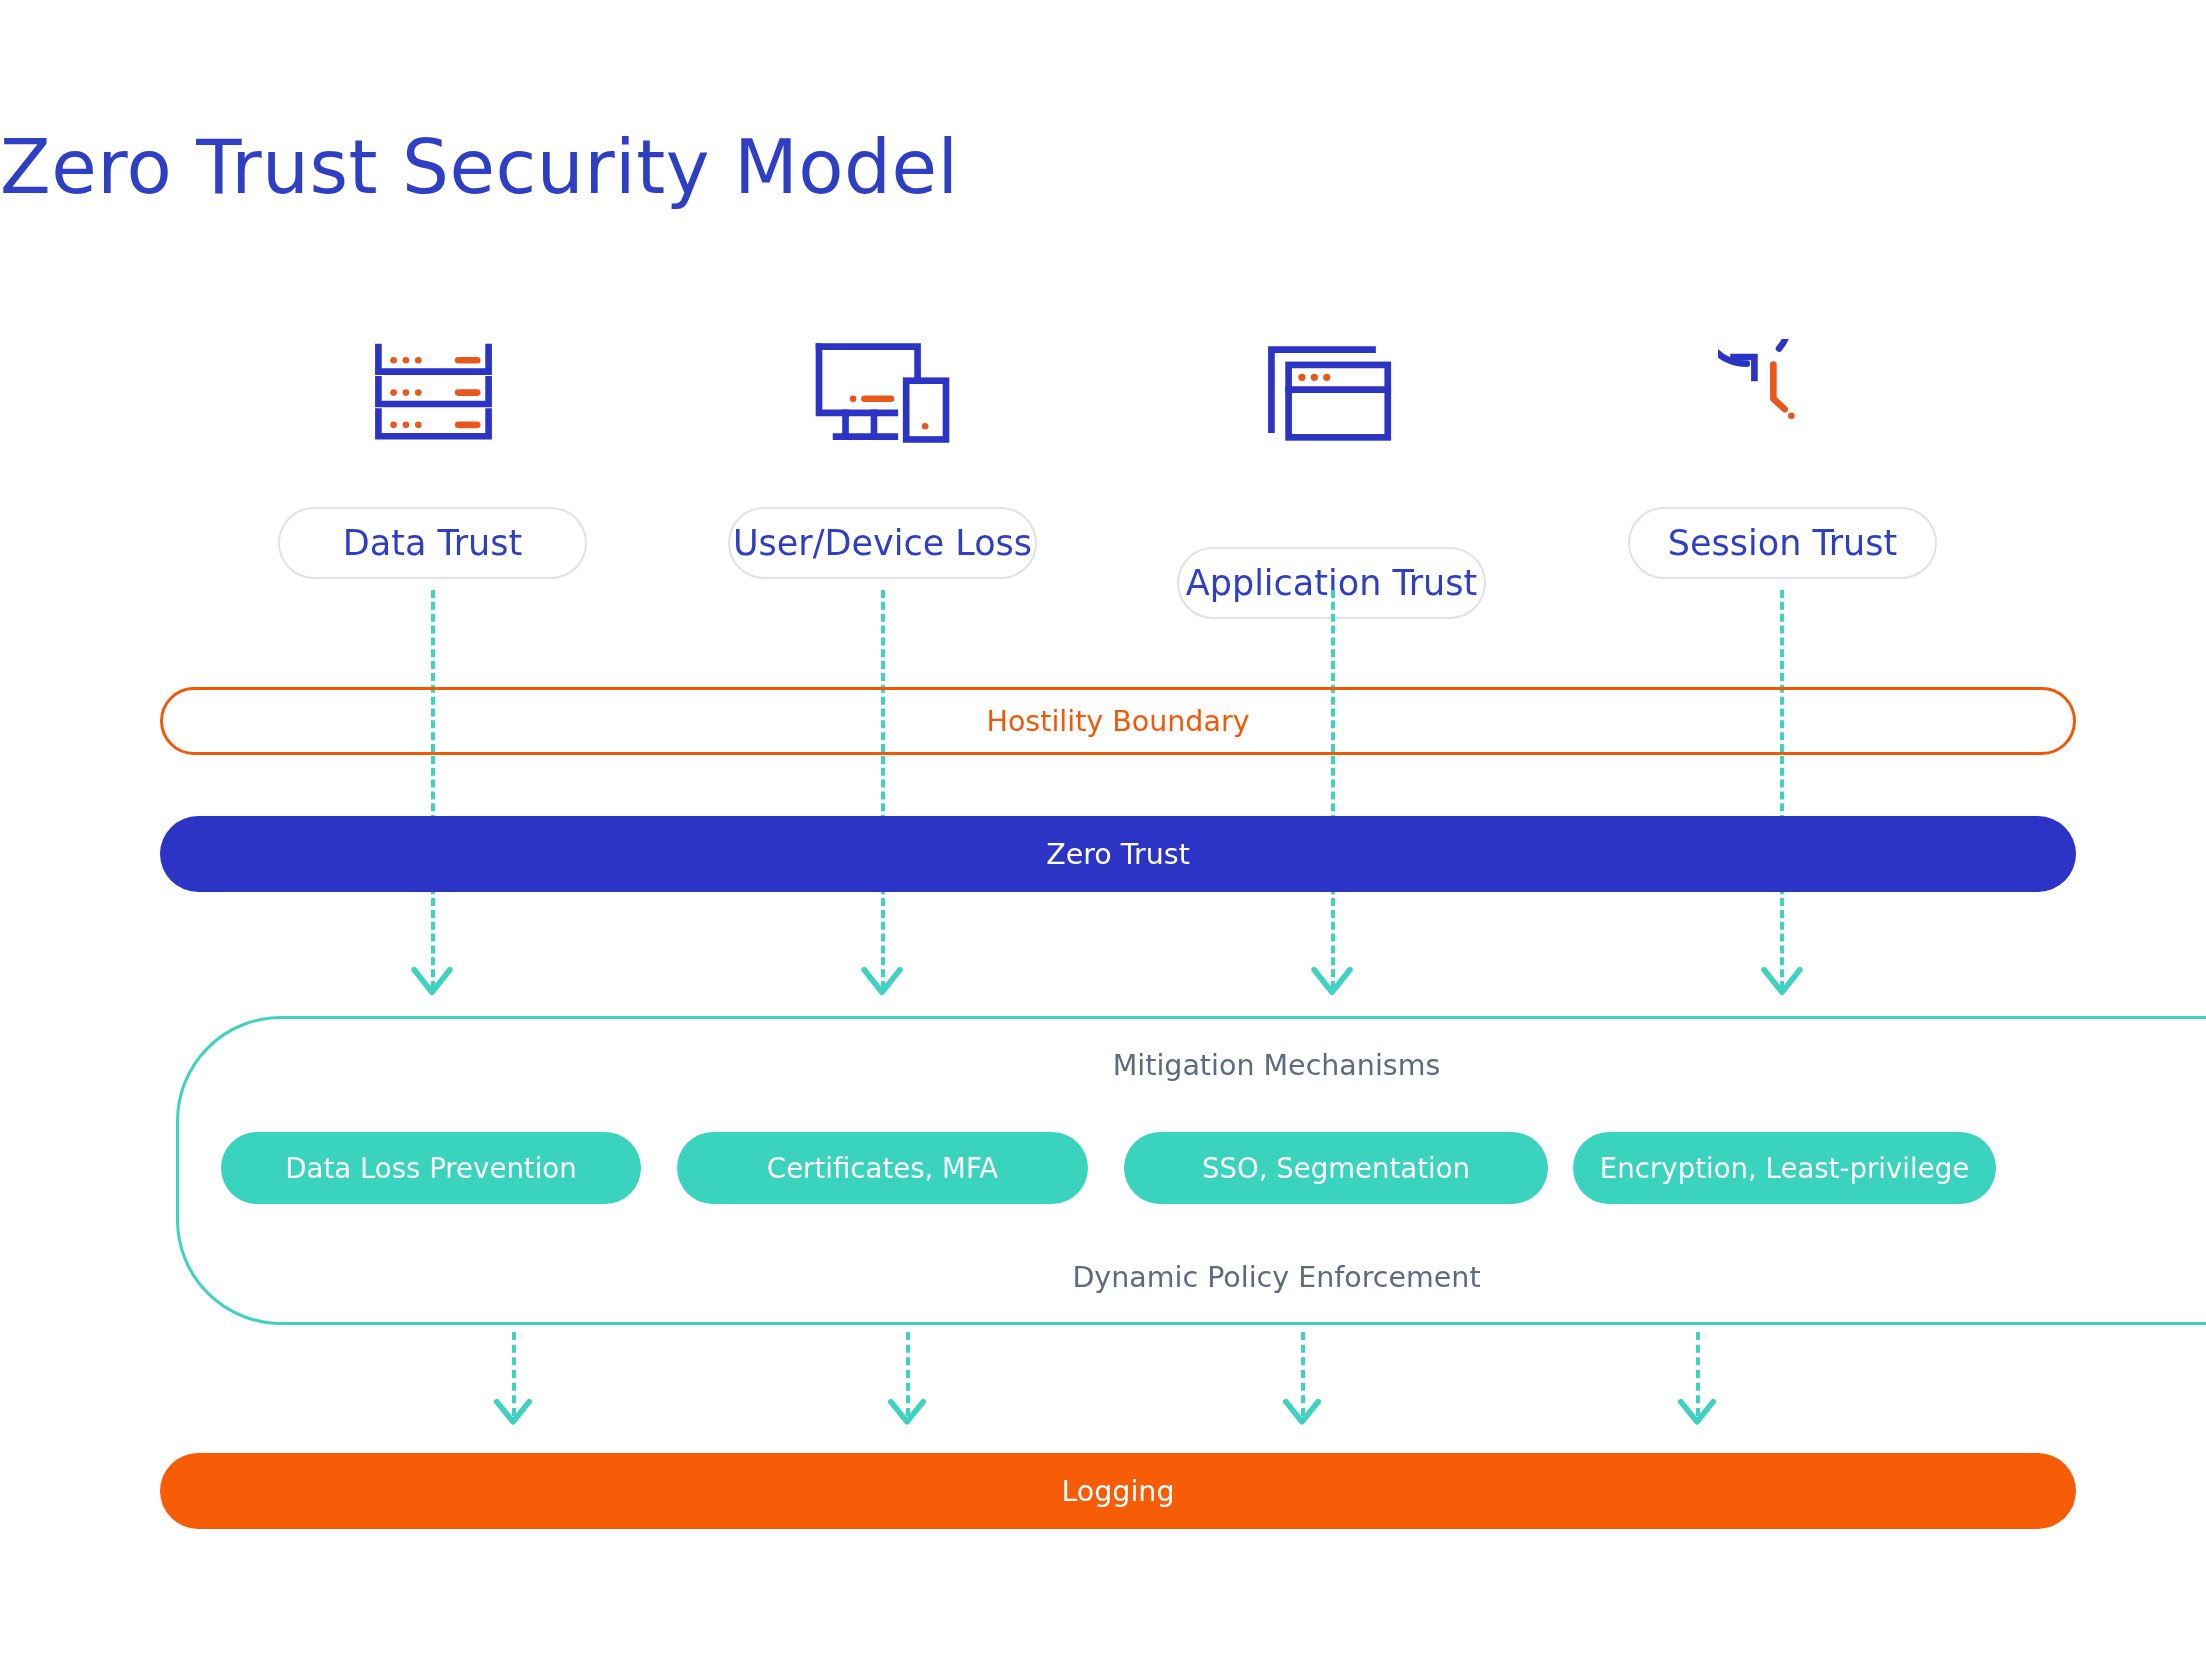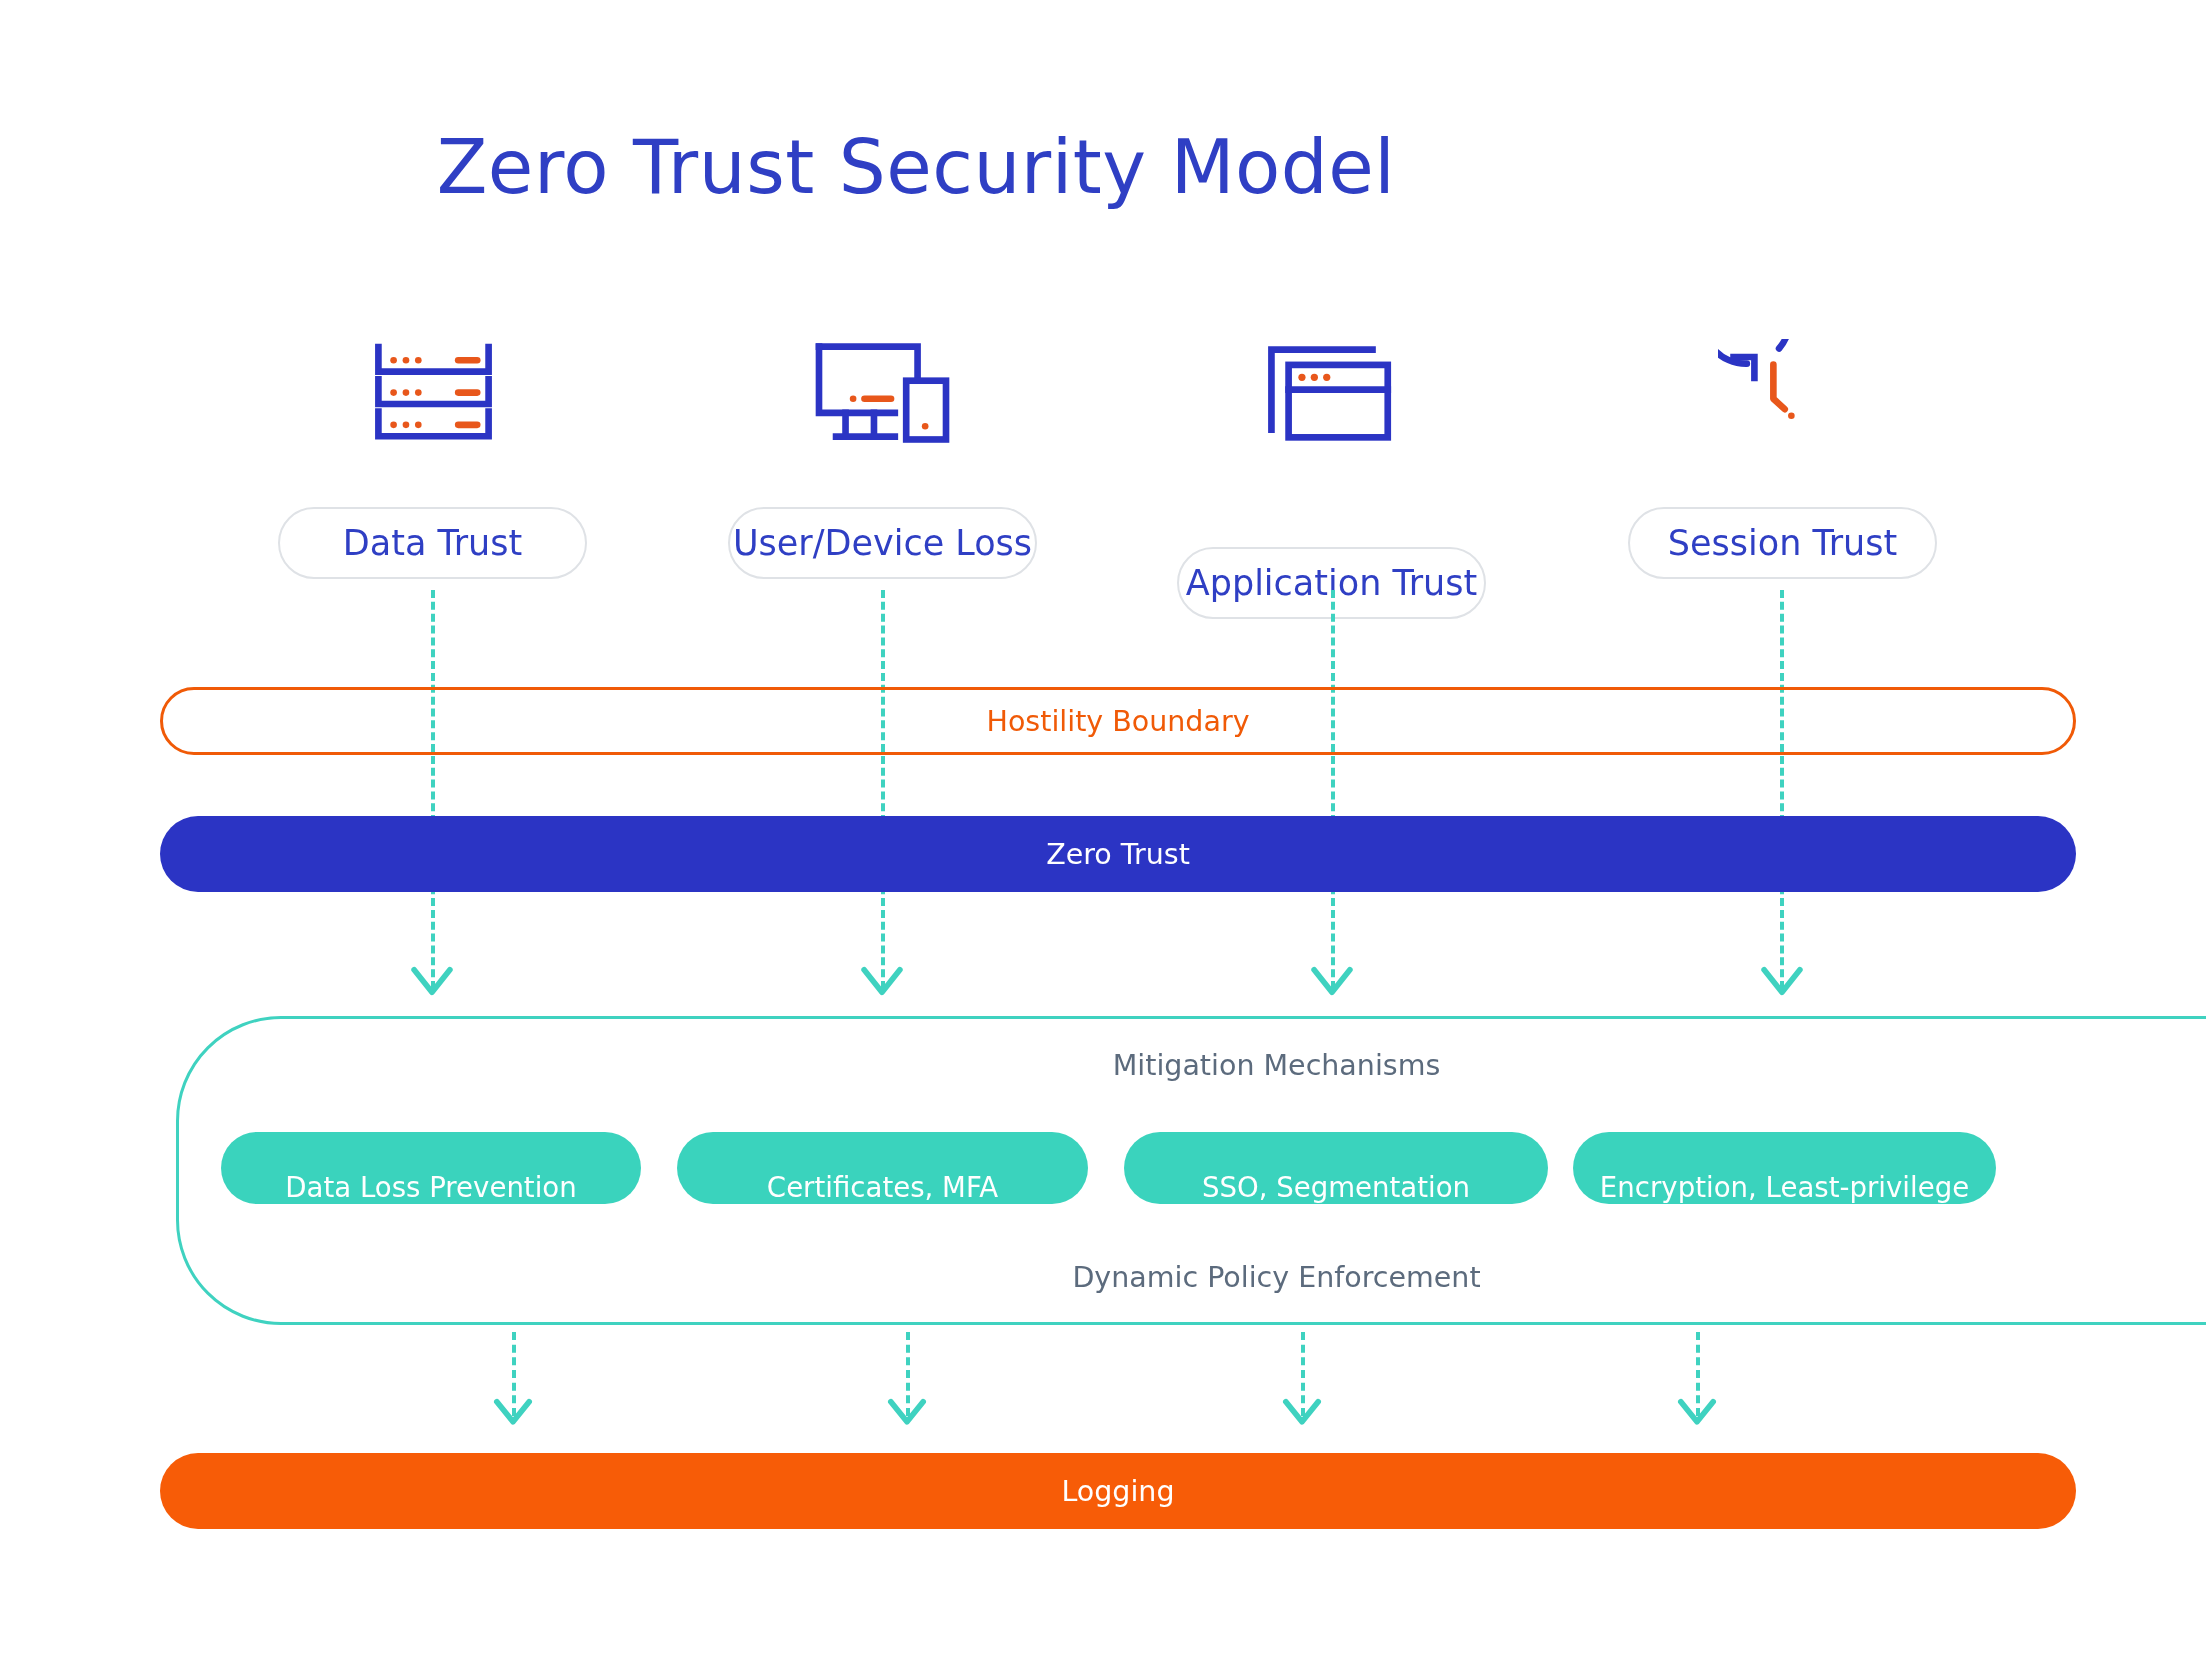--- a/index.html
+++ b/index.html
@@ -21,21 +21,20 @@
     width: 2207px;
     height: 1655px;
   }
 
   
   .title {
     position: absolute;
     left: 0;
     top: 124px;
     width: 1832px;
-    text-align: center;
     font-size: 74px;
     font-weight: 400;
     color: #2f3fc4;
     letter-spacing: 0.5px;
   }
 
   
   .col {
     position: absolute;
     top: 331px;
@@ -146,21 +145,21 @@
   }
   .mit-pill {
     position: absolute;
     top: 1132px;
     height: 72px;
     border-radius: 38px;
     background: #3ad3bd;
     color: #ffffff;
     font-size: 27.6px;
     display: flex;
-    align-items: flex-end;
+    align-items: center;
     justify-content: center;
     box-sizing: border-box;
     white-space: nowrap;
     z-index: 5;
   }
 </style>
 </head>
 <body>
 
 <div id="stage">

